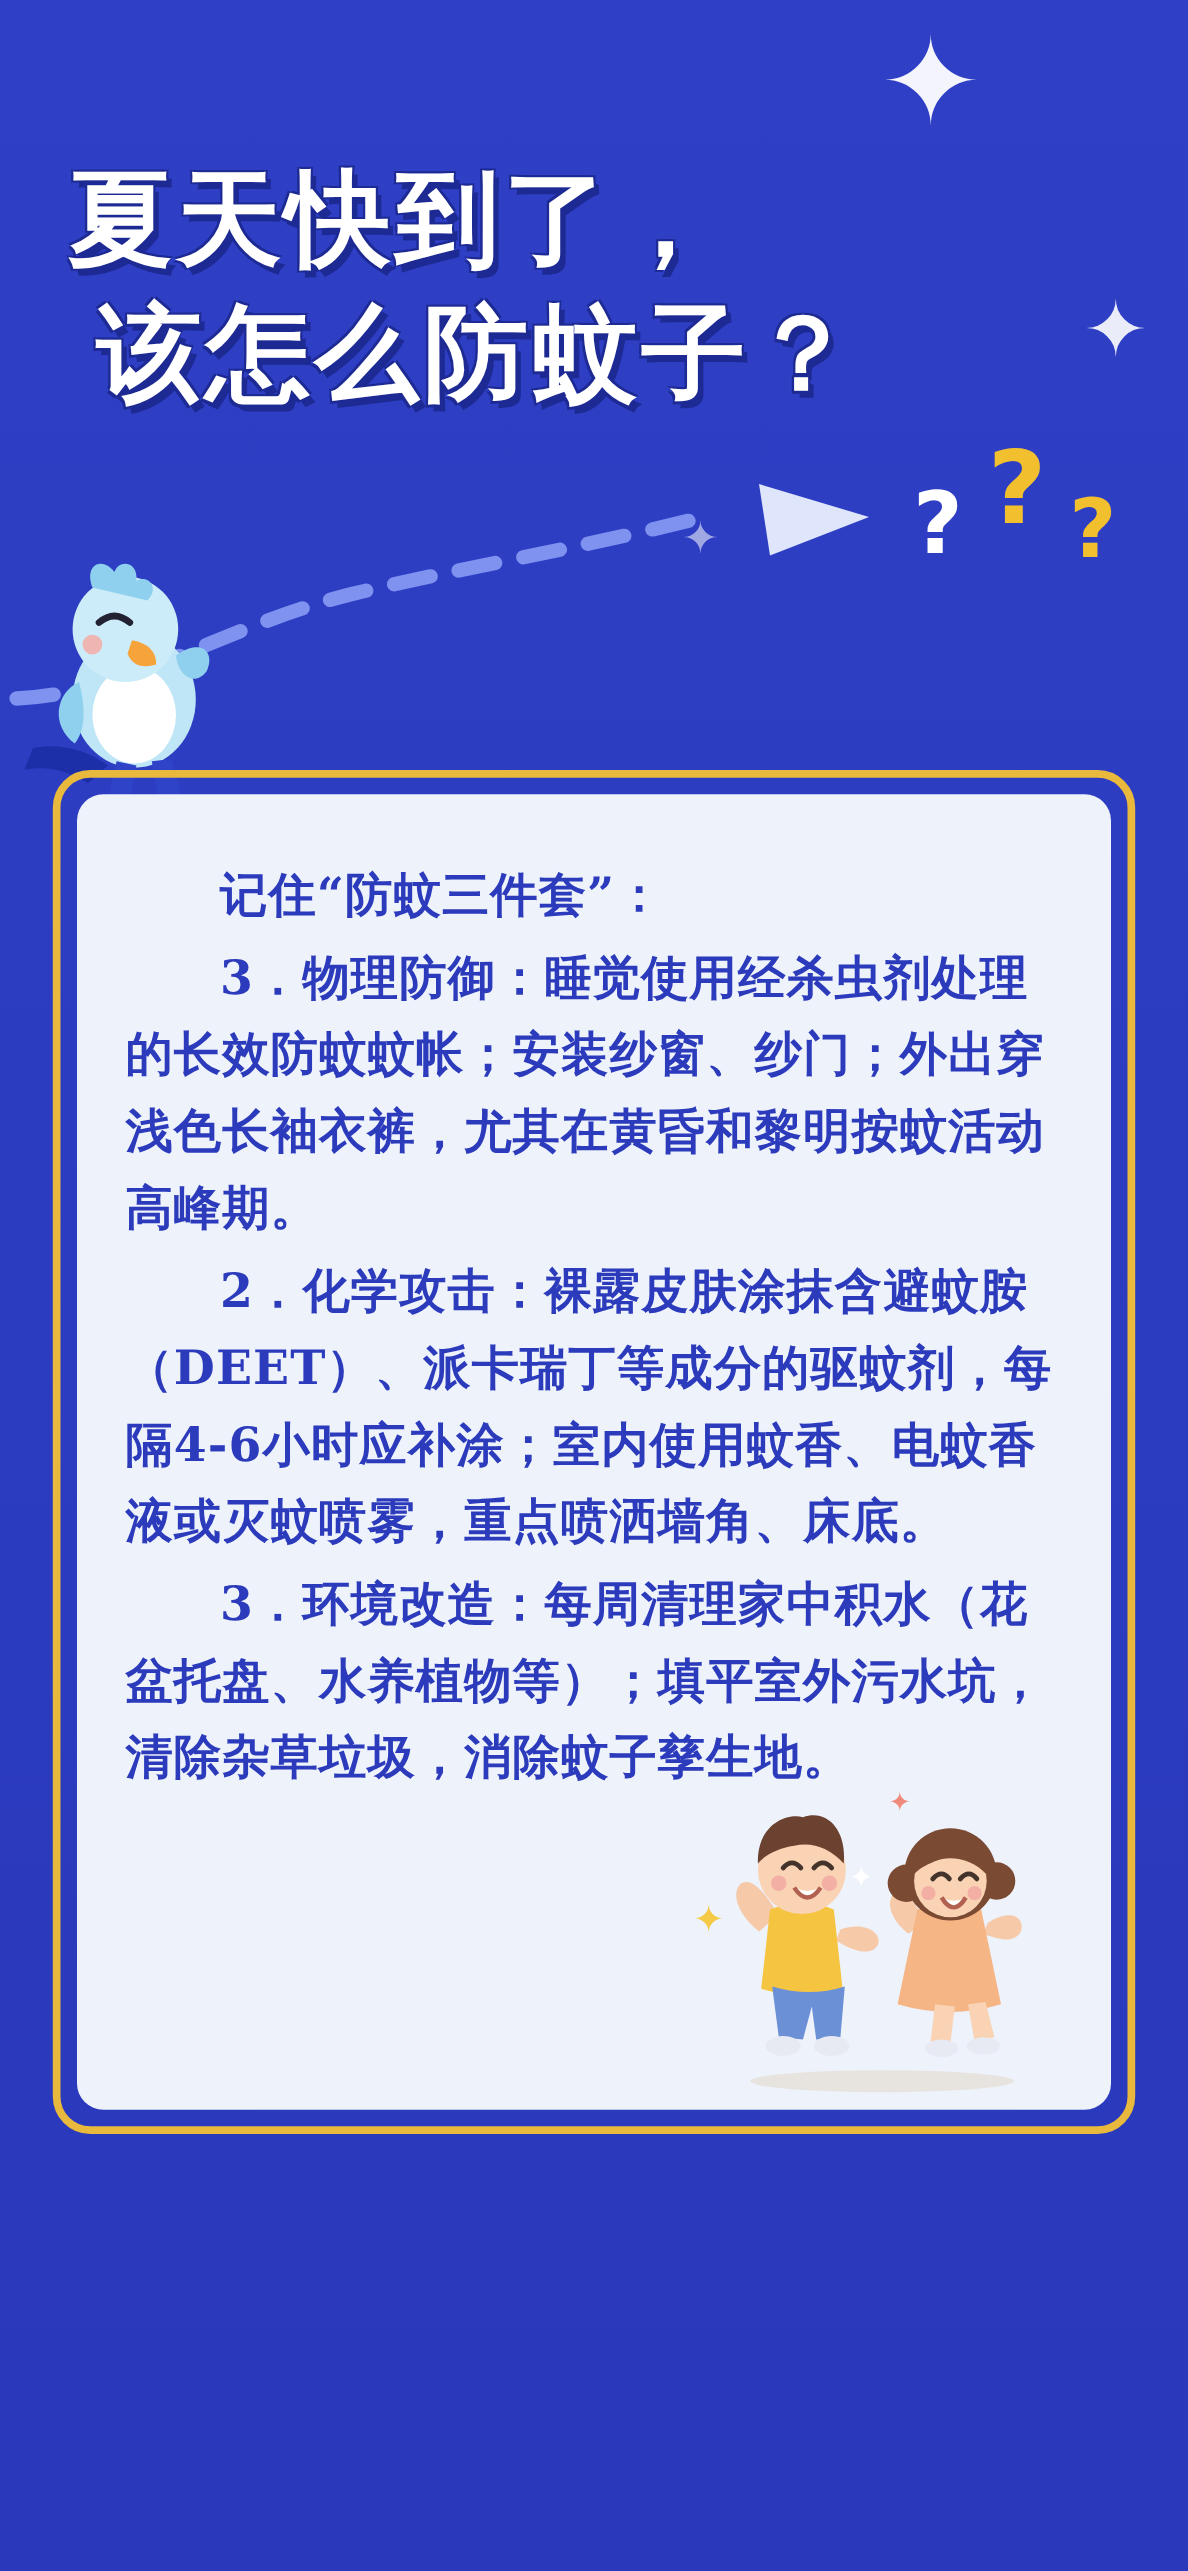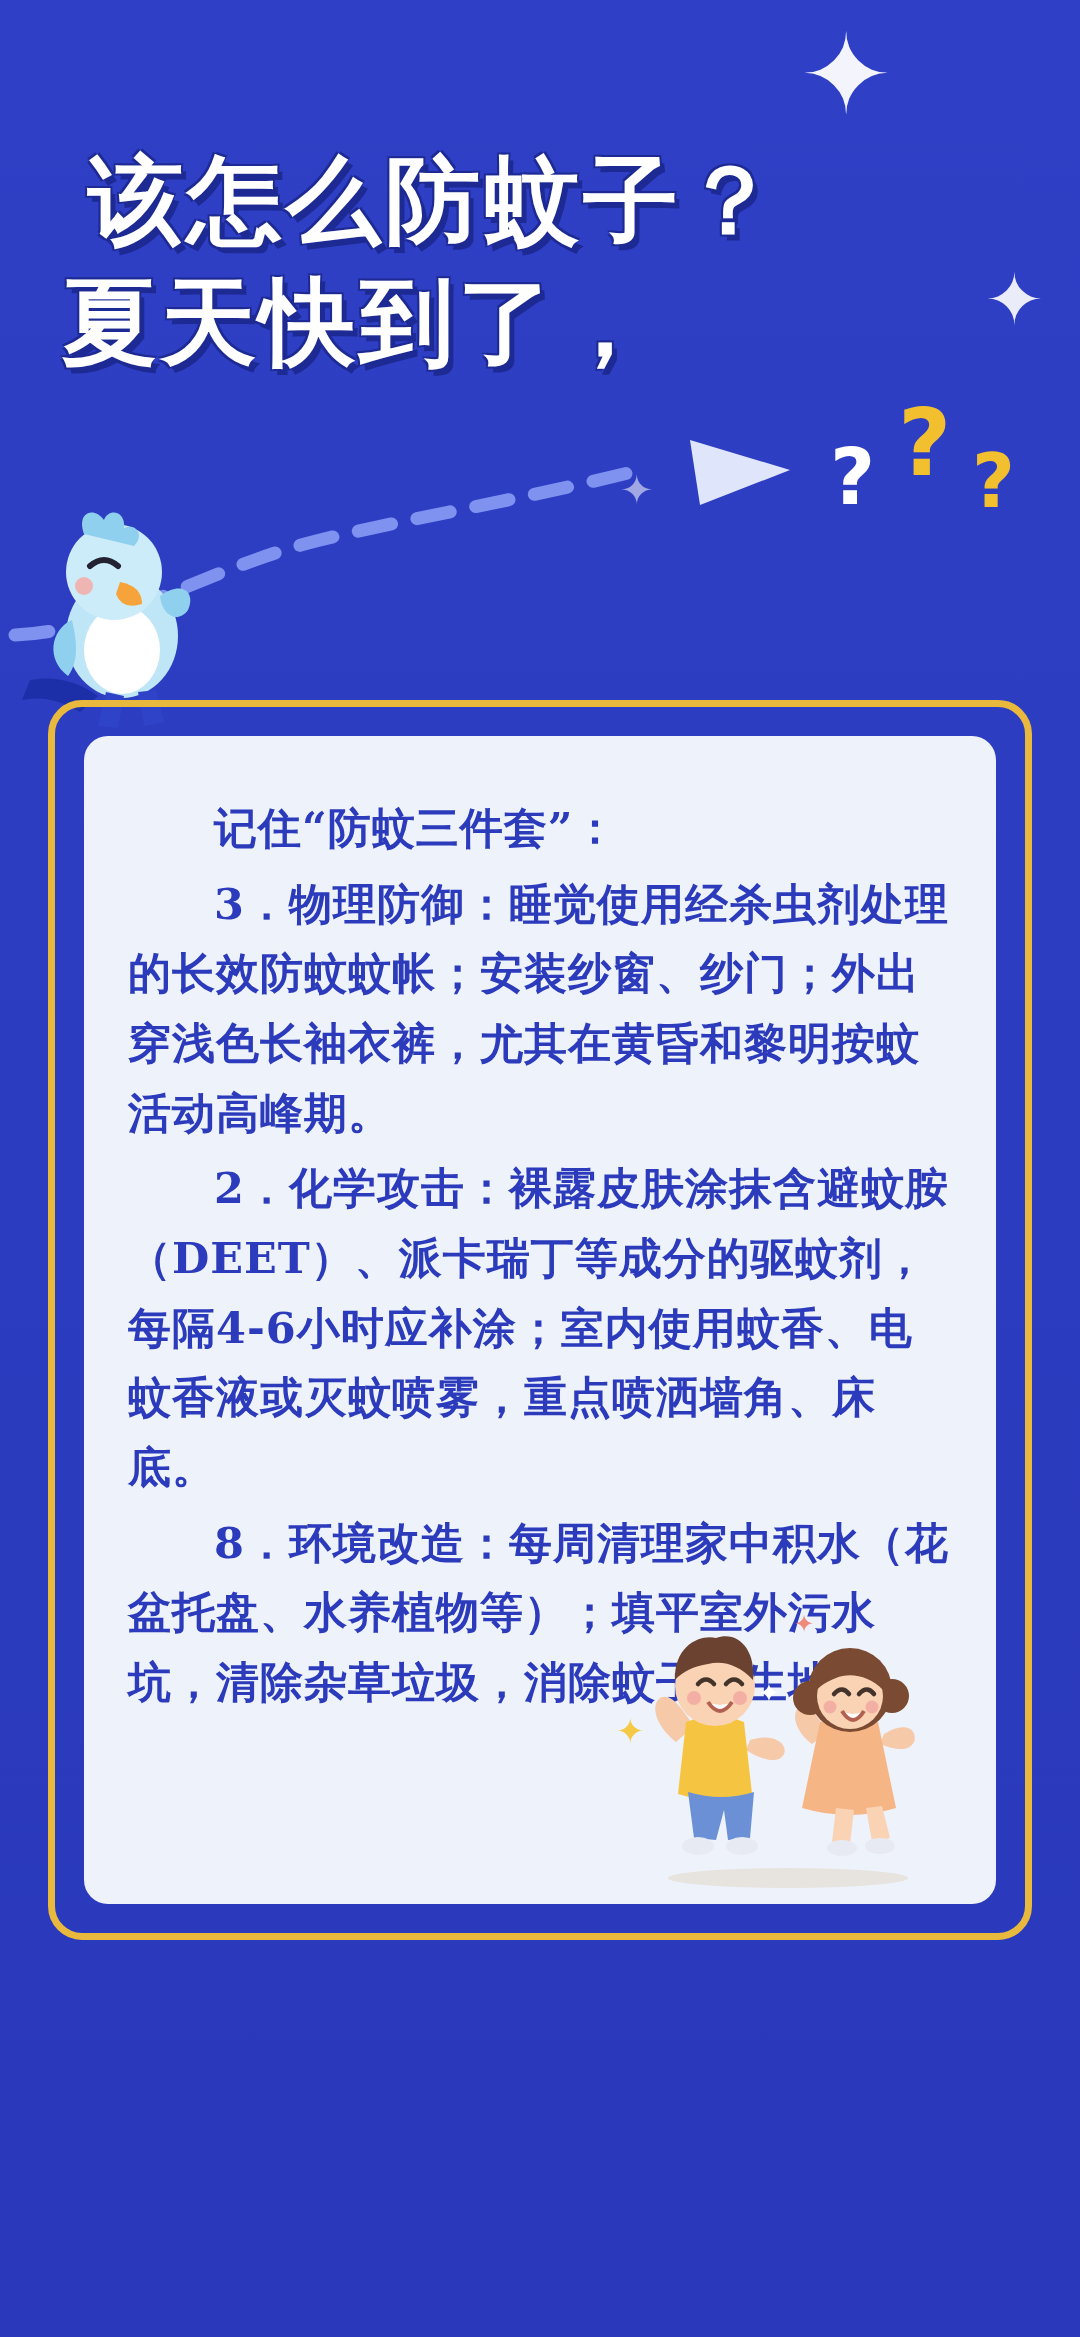--- a/index.html
+++ b/index.html
@@ -97,21 +97,21 @@
   
   .card-frame {
     position: absolute;
     left: 48px;
     top: 700px;
     width: 984px;
     height: 1240px;
     border: 7px solid #e8b93c;
     border-radius: 34px;
     box-sizing: border-box;
-    padding: 29px;
+    padding: 15px;
     background: transparent;
   }
   .card {
     width: 100%;
     height: 100%;
     background: #eef2fb;
     border-radius: 24px;
     box-sizing: border-box;
     padding: 58px 44px 40px 44px;
     position: relative;
@@ -154,22 +154,22 @@
 </head>
 <body>
 
 <div class="poster">
 
   <div class="sparkle s1">✦</div>
   <div class="sparkle s2">✦</div>
   <div class="sparkle s3">✦</div>
 
   <div class="title-block">
+    <div class="title-line">夏天快到了，</div>
     <div class="title-line second">该怎么防蚊子？</div>
-    <div class="title-line">夏天快到了，</div>
   </div>
 
   <div class="qmarks">
     <div class="qmark q1">?</div>
     <div class="qmark q2">?</div>
     <div class="qmark q3">?</div>
   </div>
 
   <svg class="arrow-svg" viewBox="0 0 860 220">
     <path d="M15 205 C 120 200, 200 140, 320 110 C 420 86, 520 70, 640 40" stroke="#7f92ef" stroke-width="13" fill="none" stroke-linecap="round" stroke-dasharray="34 26"></path>
@@ -200,21 +200,21 @@
     <path d="M96 192 l -8 34 l 20 2 l 6 -32 Z" fill="#2f43c9"></path>
     <path d="M128 192 l 6 34 l 20 -4 l -8 -32 Z" fill="#2f43c9"></path>
   </svg>
 
   <div class="card-frame">
     <div class="card">
       <div class="card-text">
         <p class="no-indent">记住“防蚊三件套”：</p>
         <p>3．物理防御：睡觉使用经杀虫剂处理的长效防蚊蚊帐；安装纱窗、纱门；外出穿浅色长袖衣裤，尤其在黄昏和黎明按蚊活动高峰期。</p>
         <p>2．化学攻击：裸露皮肤涂抹含避蚊胺（DEET）、派卡瑞丁等成分的驱蚊剂，每隔4-6小时应补涂；室内使用蚊香、电蚊香液或灭蚊喷雾，重点喷洒墙角、床底。</p>
-        <p>8．环境改造：每周清理家中积水（花盆托盘、水养植物等）；填平室外污水坑，清除杂草垃圾，消除蚊子孳生地。</p>
+        <p>3．环境改造：每周清理家中积水（花盆托盘、水养植物等）；填平室外污水坑，清除杂草垃圾，消除蚊子孳生地。</p>
       </div>
 
       <div class="kids">
         <div class="kids-spark k1">✦</div>
         <div class="kids-spark k2">✦</div>
         <div class="kids-spark k3">✦</div>
         <svg viewBox="0 0 360 300" width="360" height="300">
 
           <ellipse cx="190" cy="284" rx="120" ry="10" fill="#e2d9c9" opacity=".55"></ellipse>
 

